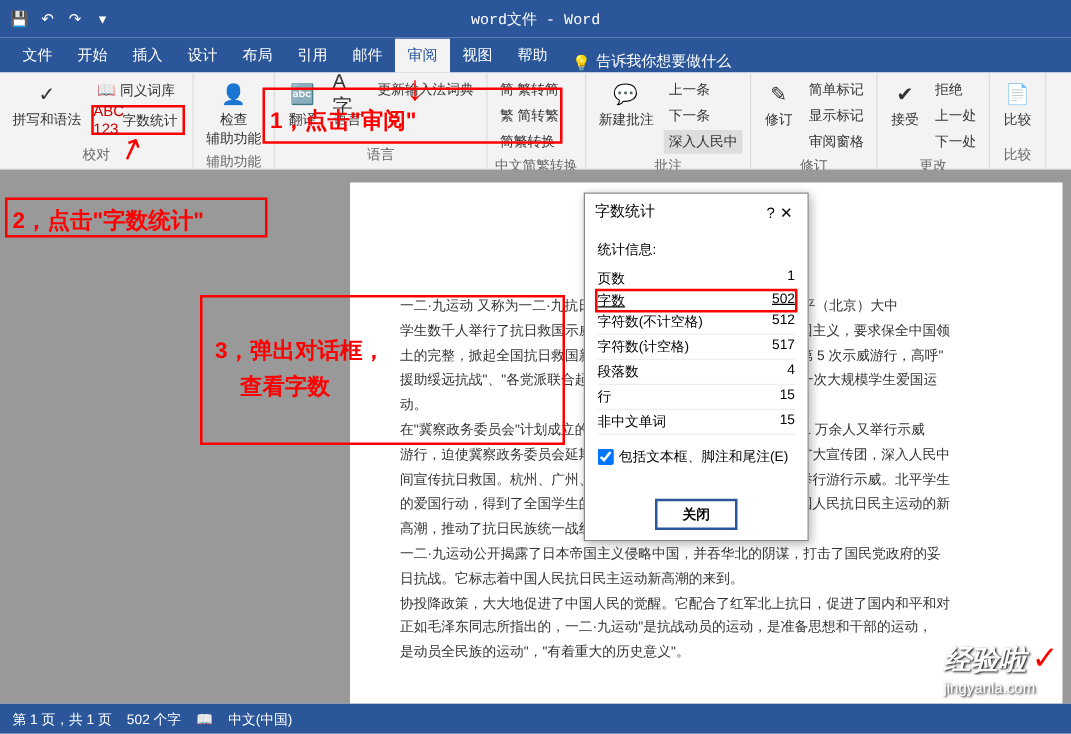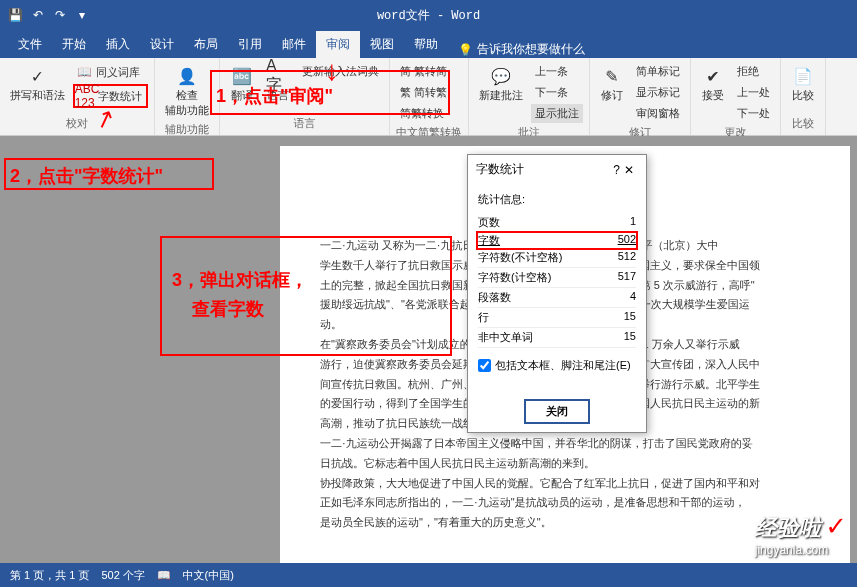--- a/index.html
+++ b/index.html
@@ -156,21 +156,21 @@
         <span>新建批注</span>
       </div>
       <div class="ribbon-col">
         <div class="ribbon-small-btn">
             <span>上一条</span>
           </div>
         <div class="ribbon-small-btn">
             <span>下一条</span>
           </div>
         <div class="ribbon-small-btn" style="background:#ddd;">
-            <span>显示批注</span>
+            <span>深入人民中</span>
           </div>
       </div>
     </div>
     <div class="ribbon-group-label">批注</div>
   </div>
 
   <div class="ribbon-group">
     <div class="ribbon-group-content">
       <div class="ribbon-btn">
         <span class="ribbon-btn-icon">✎</span>

